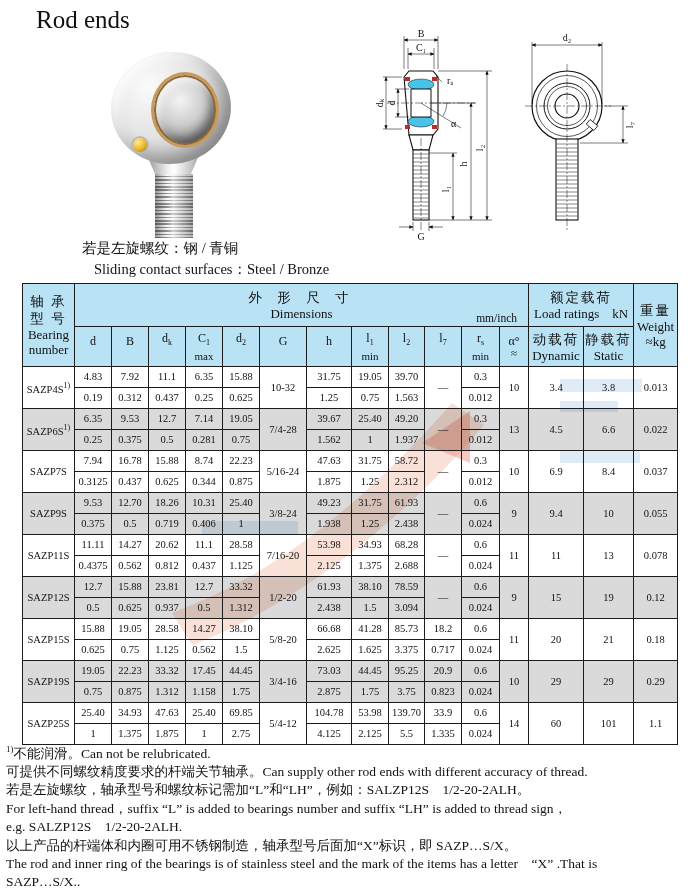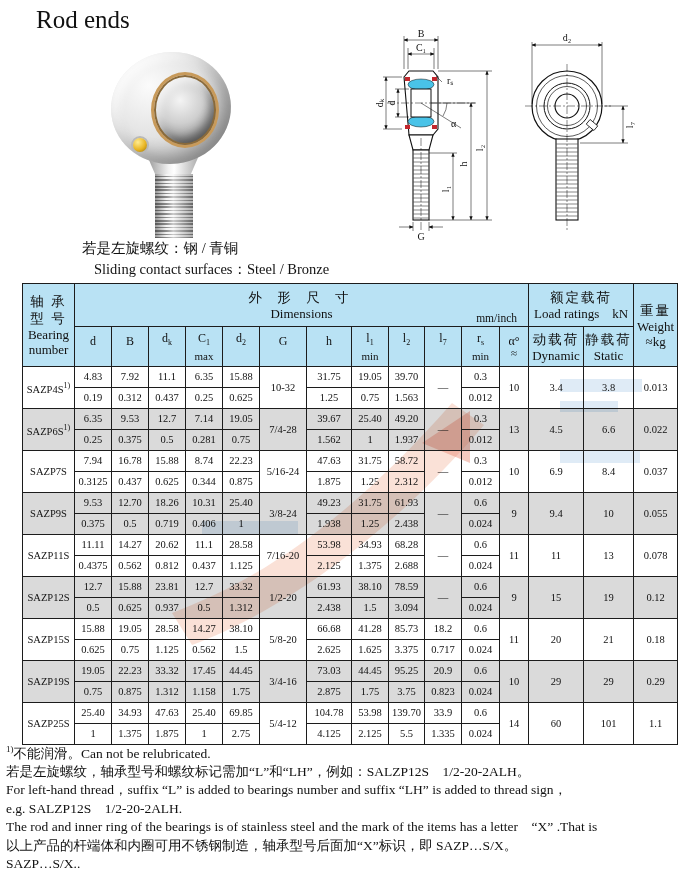--- a/index.html
+++ b/index.html
@@ -537,21 +537,22 @@
           <td class="num">2.125</td>
           <td class="num">5.5</td>
           <td class="num">1.335</td>
           <td class="num">0.024</td>
         </tr>
       </tbody>
   </table>
 
   <div class="notes" id="notes">
       <div><sup style="font-size: 9px;">1)</sup>不能润滑。Can not be relubricated.</div>
+      <div>可提供不同螺纹精度要求的杆端关节轴承。Can supply other rod ends with different accuracy of thread.</div>
       <div>若是左旋螺纹，轴承型号和螺纹标记需加“L”和“LH”，例如：SALZP12S　1/2-20-2ALH。</div>
       <div>For left-hand thread，suffix “L” is added to bearings number and suffix “LH” is added to thread sign，</div>
       <div>e.g. SALZP12S　1/2-20-2ALH.</div>
+      <div>以上产品的杆端体和内圈可用不锈钢制造，轴承型号后面加“X”标识，即 SAZP…S/X。</div>
       <div>The rod and inner ring of the bearings is of stainless steel and the mark of the items has a letter　“X” .That is</div>
-      <div>以上产品的杆端体和内圈可用不锈钢制造，轴承型号后面加“X”标识，即 SAZP…S/X。</div>
       <div>SAZP…S/X..</div>
     </div>
 
 </div>
 
 </body></html>

